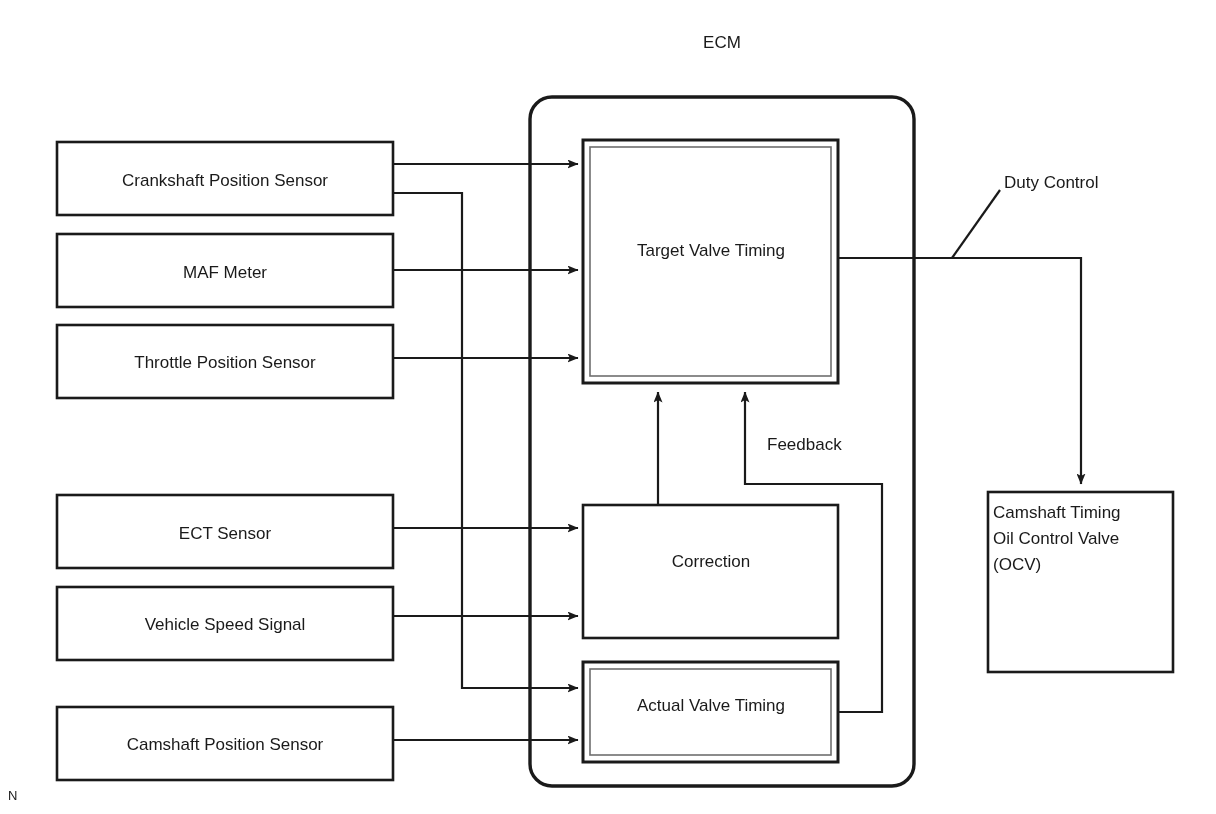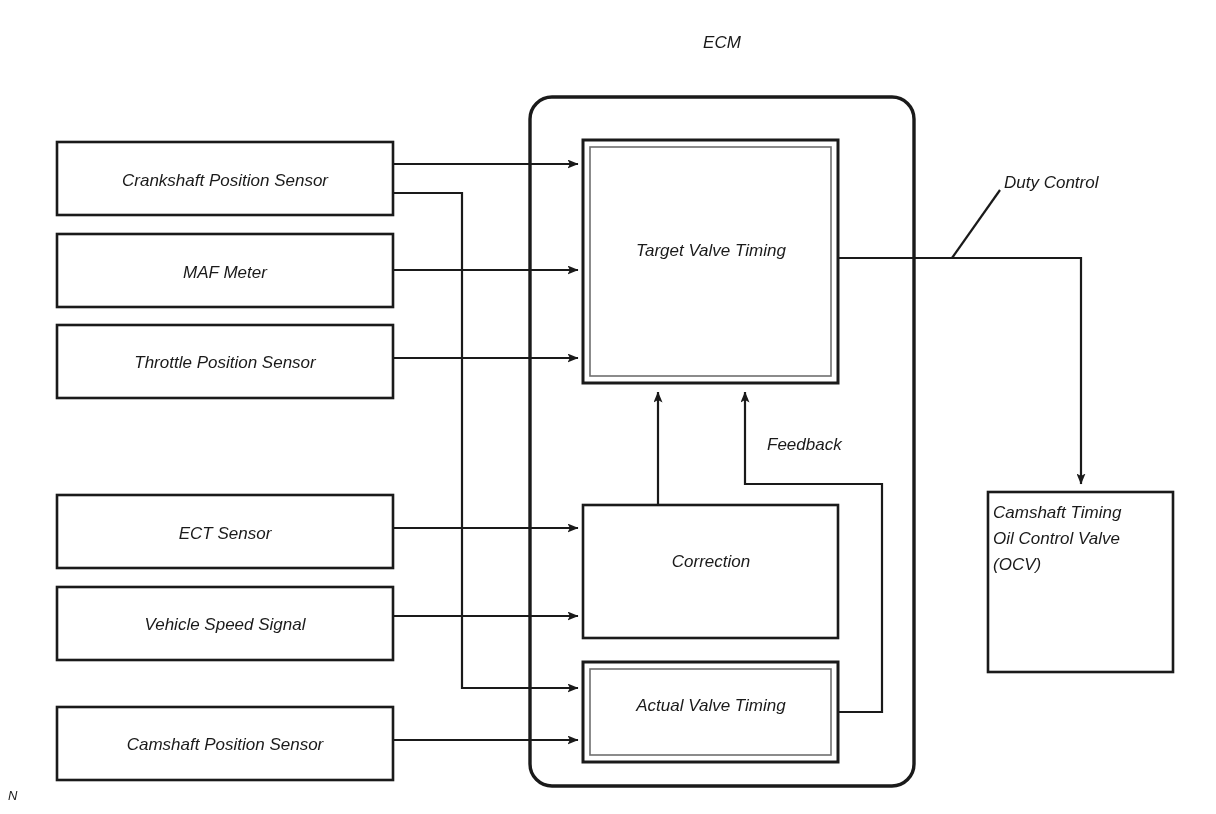--- a/index.html
+++ b/index.html
@@ -10,21 +10,20 @@
   body {
     width: 1216px;
     height: 814px;
     font-family: "Liberation Sans", sans-serif;
     overflow: hidden;
   }
   #diagram-root {
     position: relative;
     width: 1216px;
     height: 814px;
-    font-style: italic;
   }
   svg#diagram {
     display: block;
     width: 1216px;
     height: 814px;
   }
   .box-outer {
     fill: #ffffff;
     stroke: #1a1a1a;
     stroke-width: 3;

